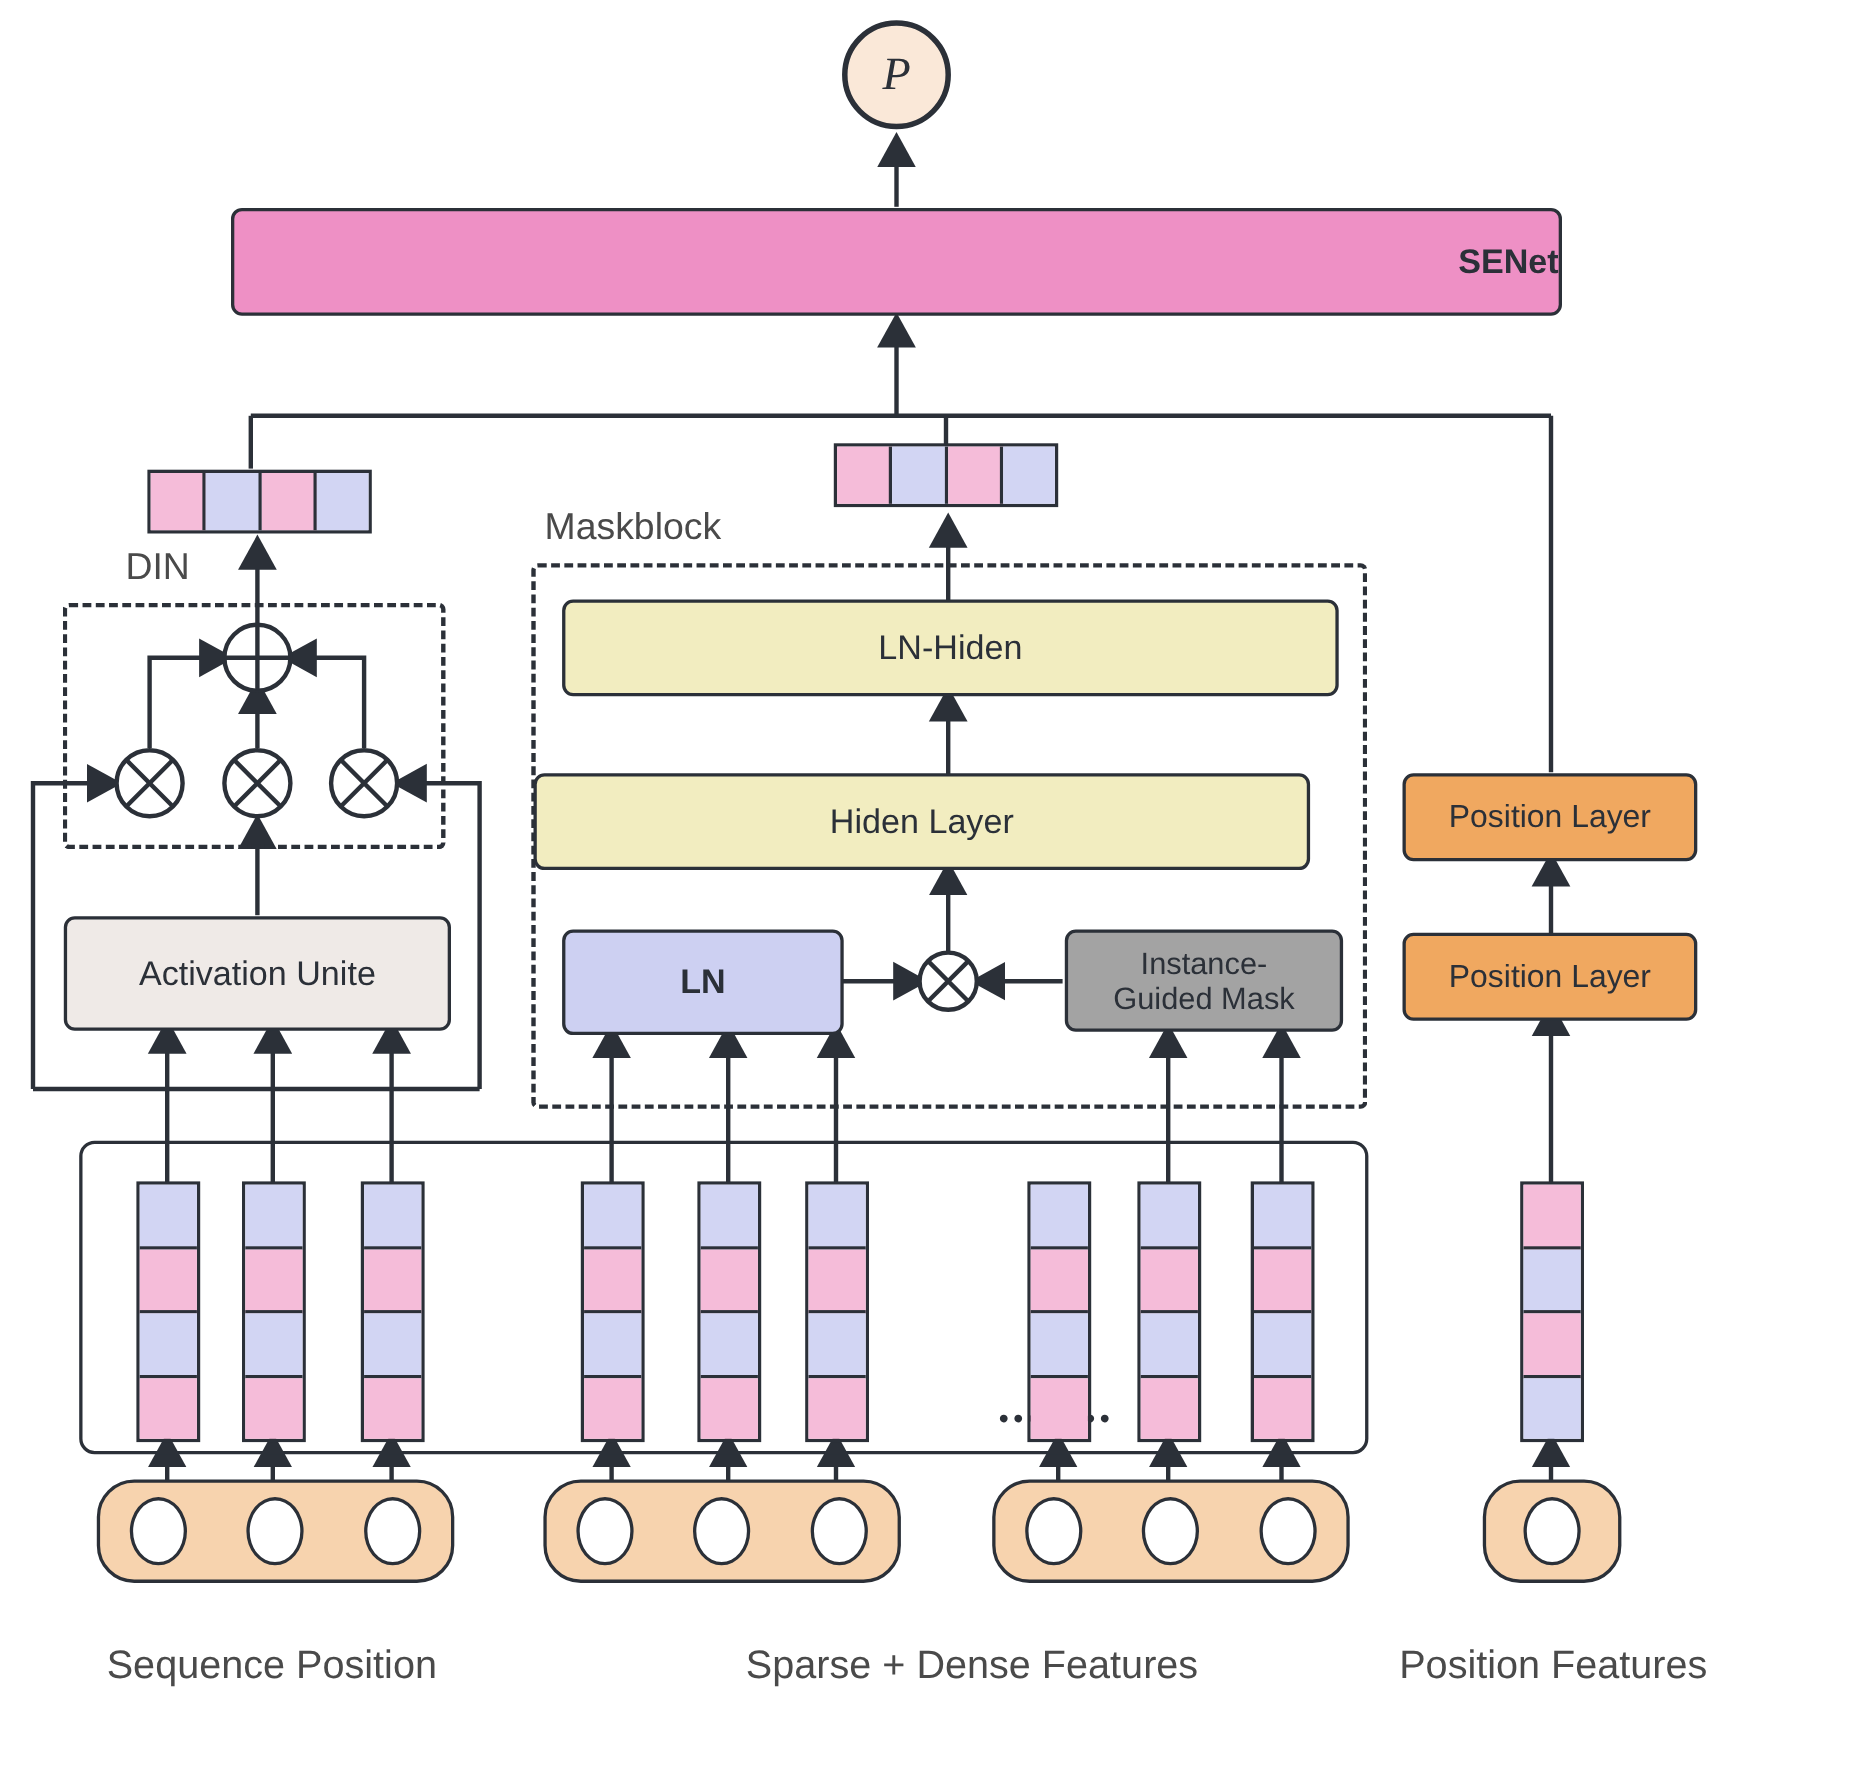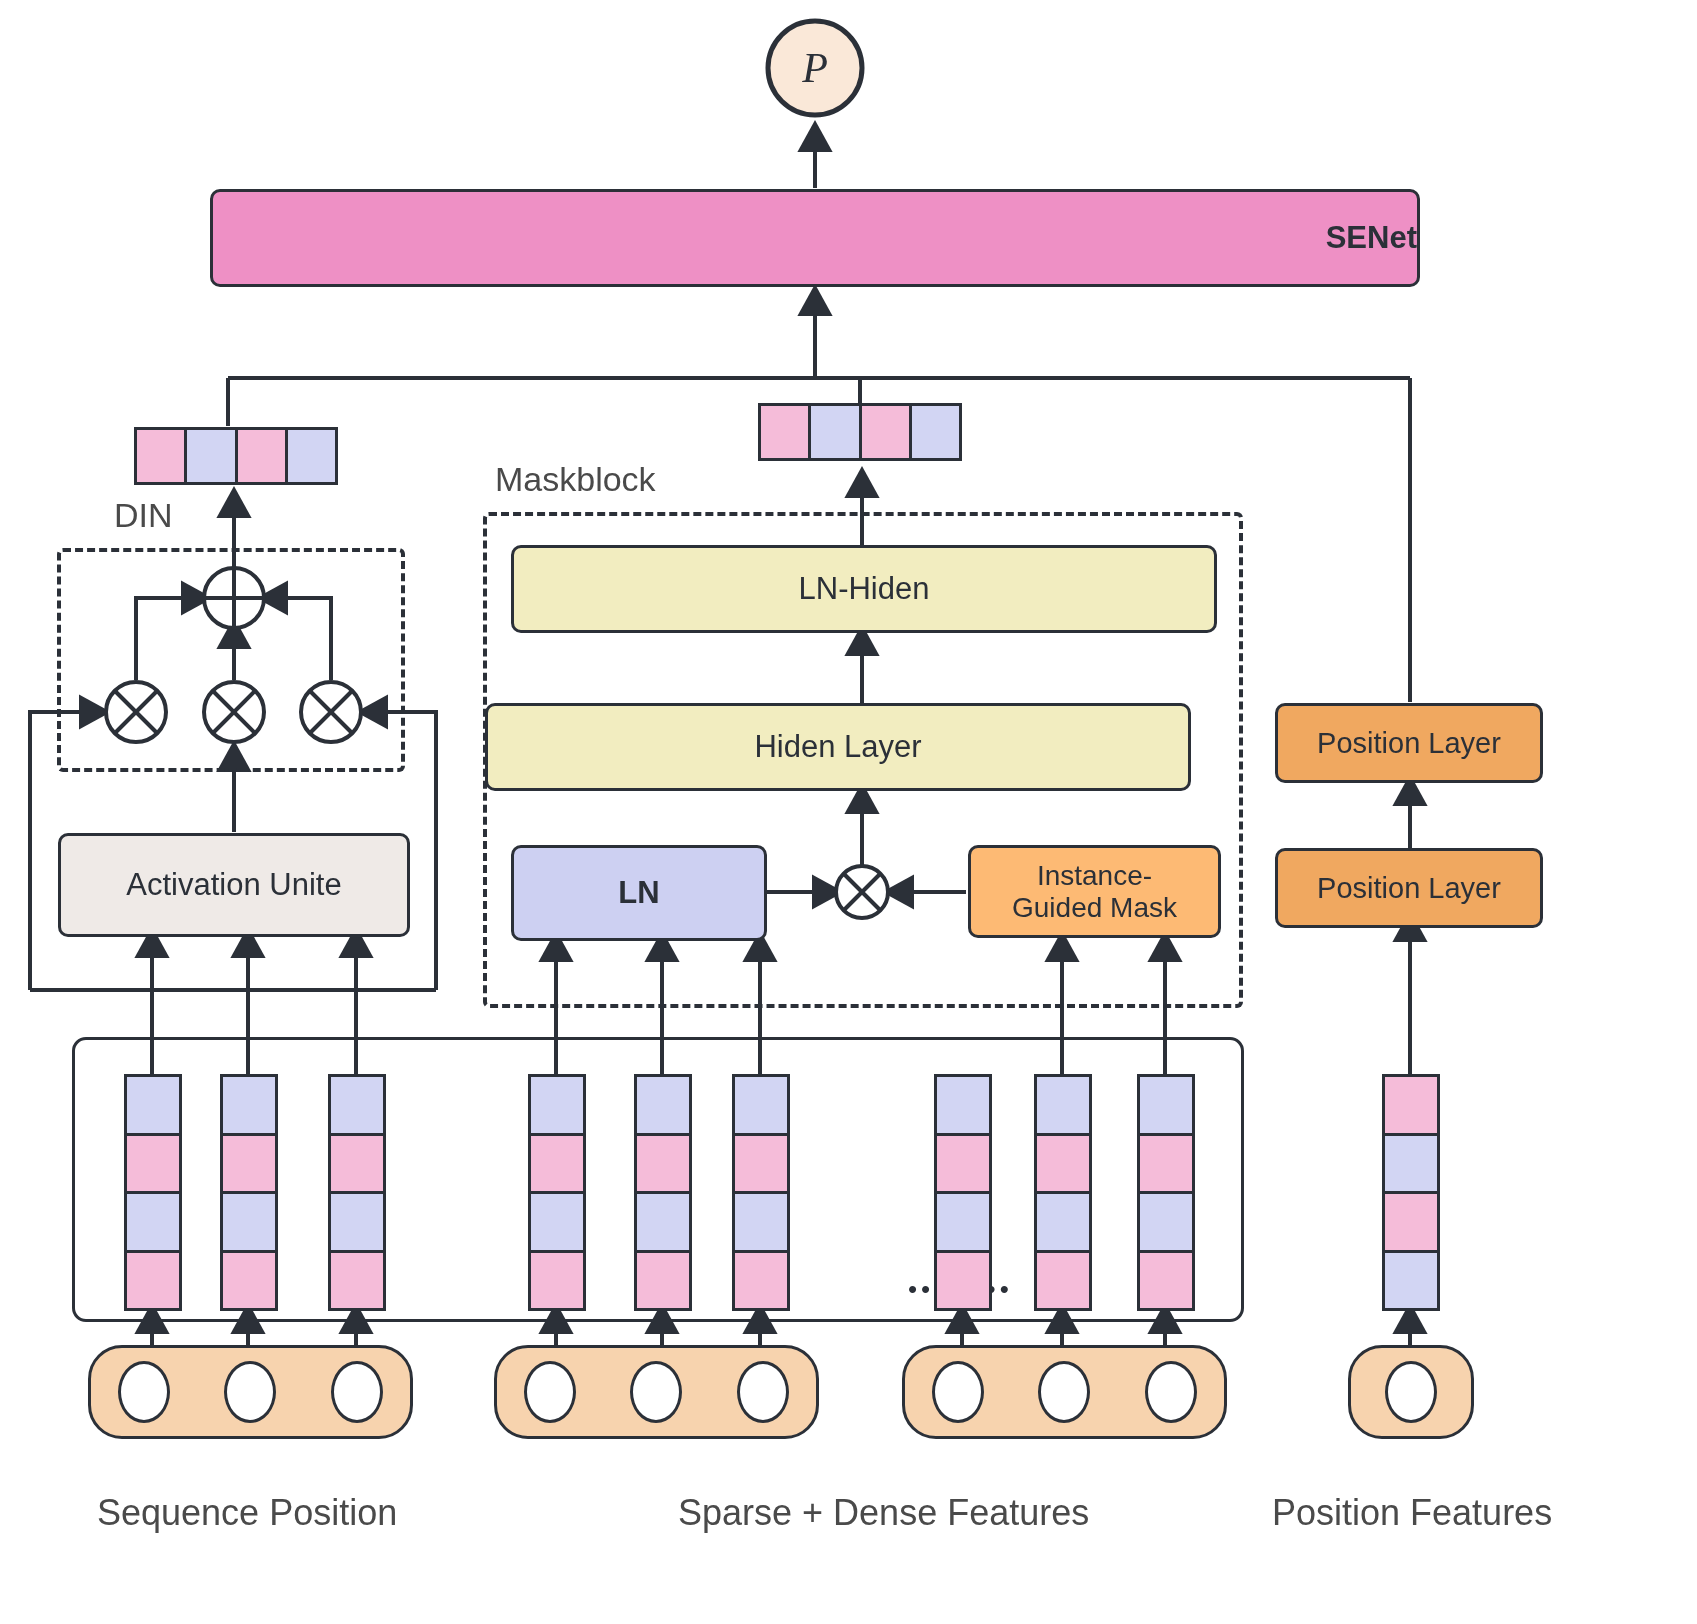--- a/index.html
+++ b/index.html
@@ -168,21 +168,21 @@
   </div>
 
   <div class="node rbox" style="left:485px;top:703px;width:706px;height:88px;background:#F2EDC0;font-size:31px;">
     <span>Hiden Layer</span>
   </div>
 
   <div class="node rbox" style="left:511px;top:845px;width:256px;height:96px;background:#CDD0F2;font-size:31px;font-weight:bold;">
     <span>LN</span>
   </div>
 
-  <div class="node rbox" style="left:968px;top:845px;width:253px;height:93px;background:#fdba74;font-size:28px;line-height:1.12;flex-direction:column;">
+  <div class="node rbox" style="left:968px;top:845px;width:253px;height:93px;background:#a3a3a3;font-size:28px;line-height:1.12;flex-direction:column;">
     <span>Instance-</span>
     <span>Guided Mask</span>
   </div>
 
   <div class="node rbox" style="left:1275px;top:703px;width:268px;height:80px;background:#F0A860;font-size:29px;">
     <span>Position Layer</span>
   </div>
   <div class="node rbox" style="left:1275px;top:848px;width:268px;height:80px;background:#F0A860;font-size:29px;">
     <span>Position Layer</span>
   </div>

